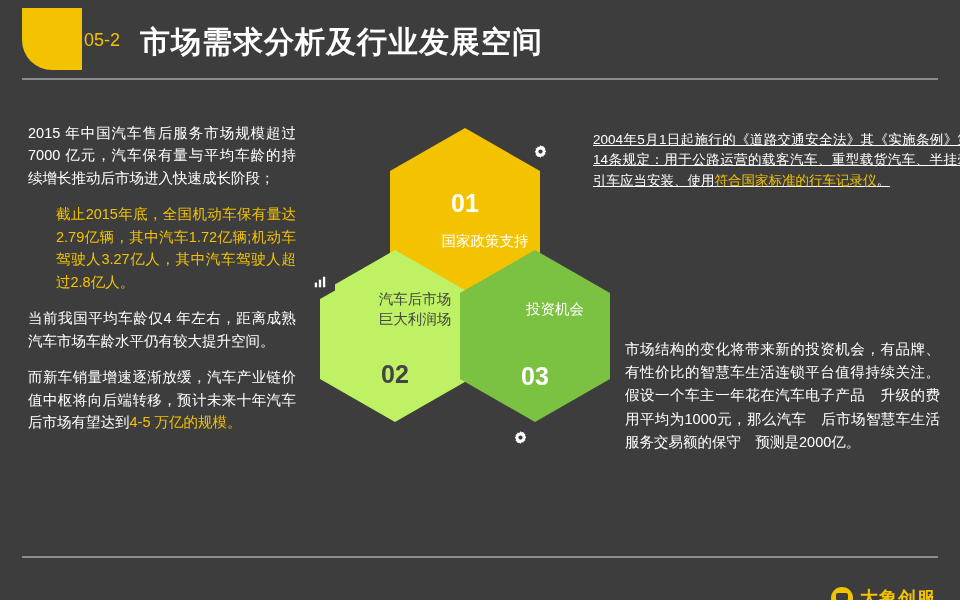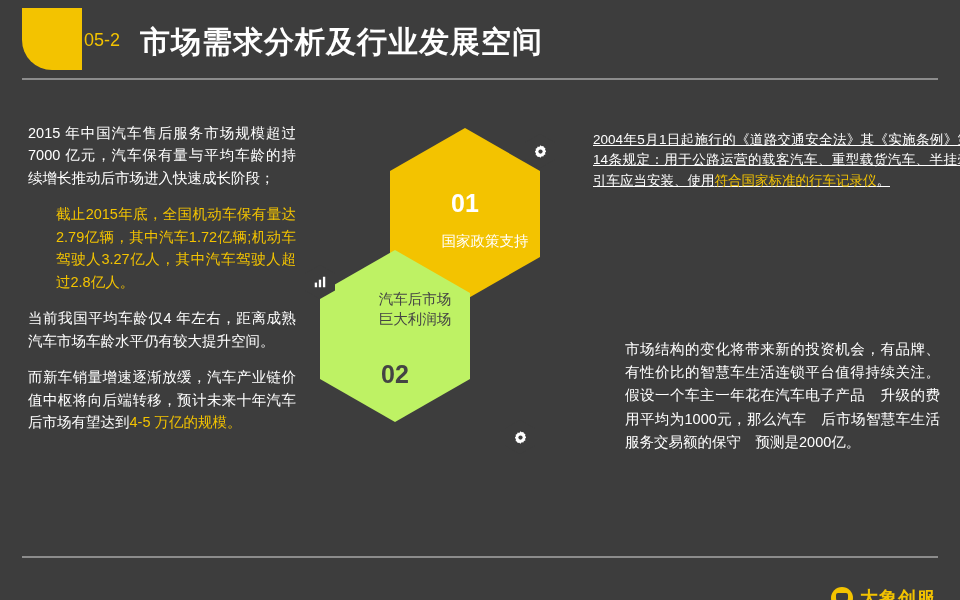--- a/index.html
+++ b/index.html
@@ -207,20 +207,24 @@
   <div class="hex" id="hex-top">
     <div class="hex-num">01</div>
     <div class="hex-label">国家政策支持</div>
   </div>
 
   <div class="hex" id="hex-left">
     <div class="hex-label">汽车后市场<br>巨大利润场</div>
     <div class="hex-num">02</div>
   </div>
 
+  <div class="hex" id="hex-right">
+    <div class="hex-label">投资机会</div>
+    <div class="hex-num">03</div>
+  </div>
 
   <div class="icon-hex" id="icon-gear-top">
     <svg width="15" height="15" viewBox="0 0 24 24" fill="#ffffff">
       <path d="M12 2l2 1.6 2.5-.5 1 2.3 2.3 1-.5 2.5L21 12l-1.7 2.1.5 2.5-2.3 1-1 2.3-2.5-.5L12 22l-2-1.6-2.5.5-1-2.3-2.3-1 .5-2.5L3 12l1.7-2.1-.5-2.5 2.3-1 1-2.3 2.5.5z"></path>
       <circle cx="12" cy="12" r="3.4" fill="#3d3d3d"></circle>
     </svg>
   </div>
 
   <div class="icon-hex" id="icon-chart-left">
     <svg width="14" height="14" viewBox="0 0 24 24" fill="#ffffff">

